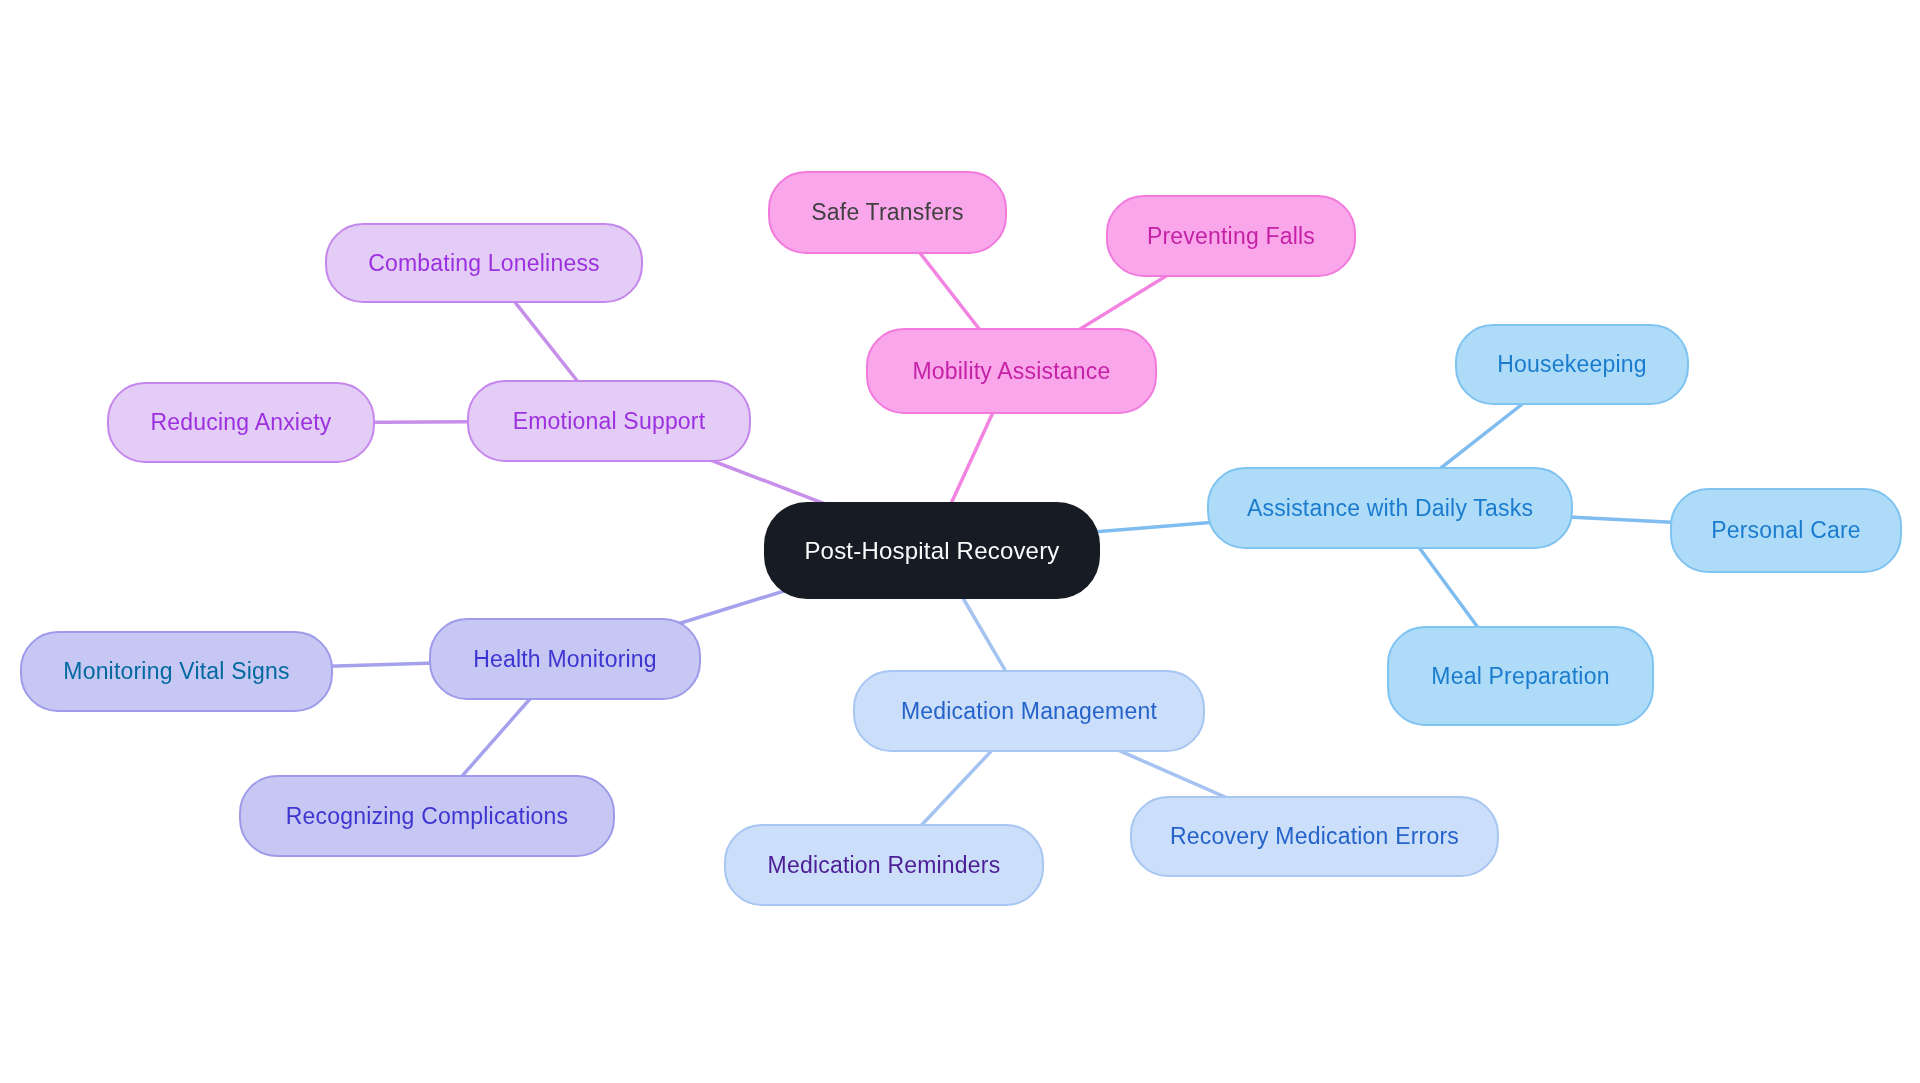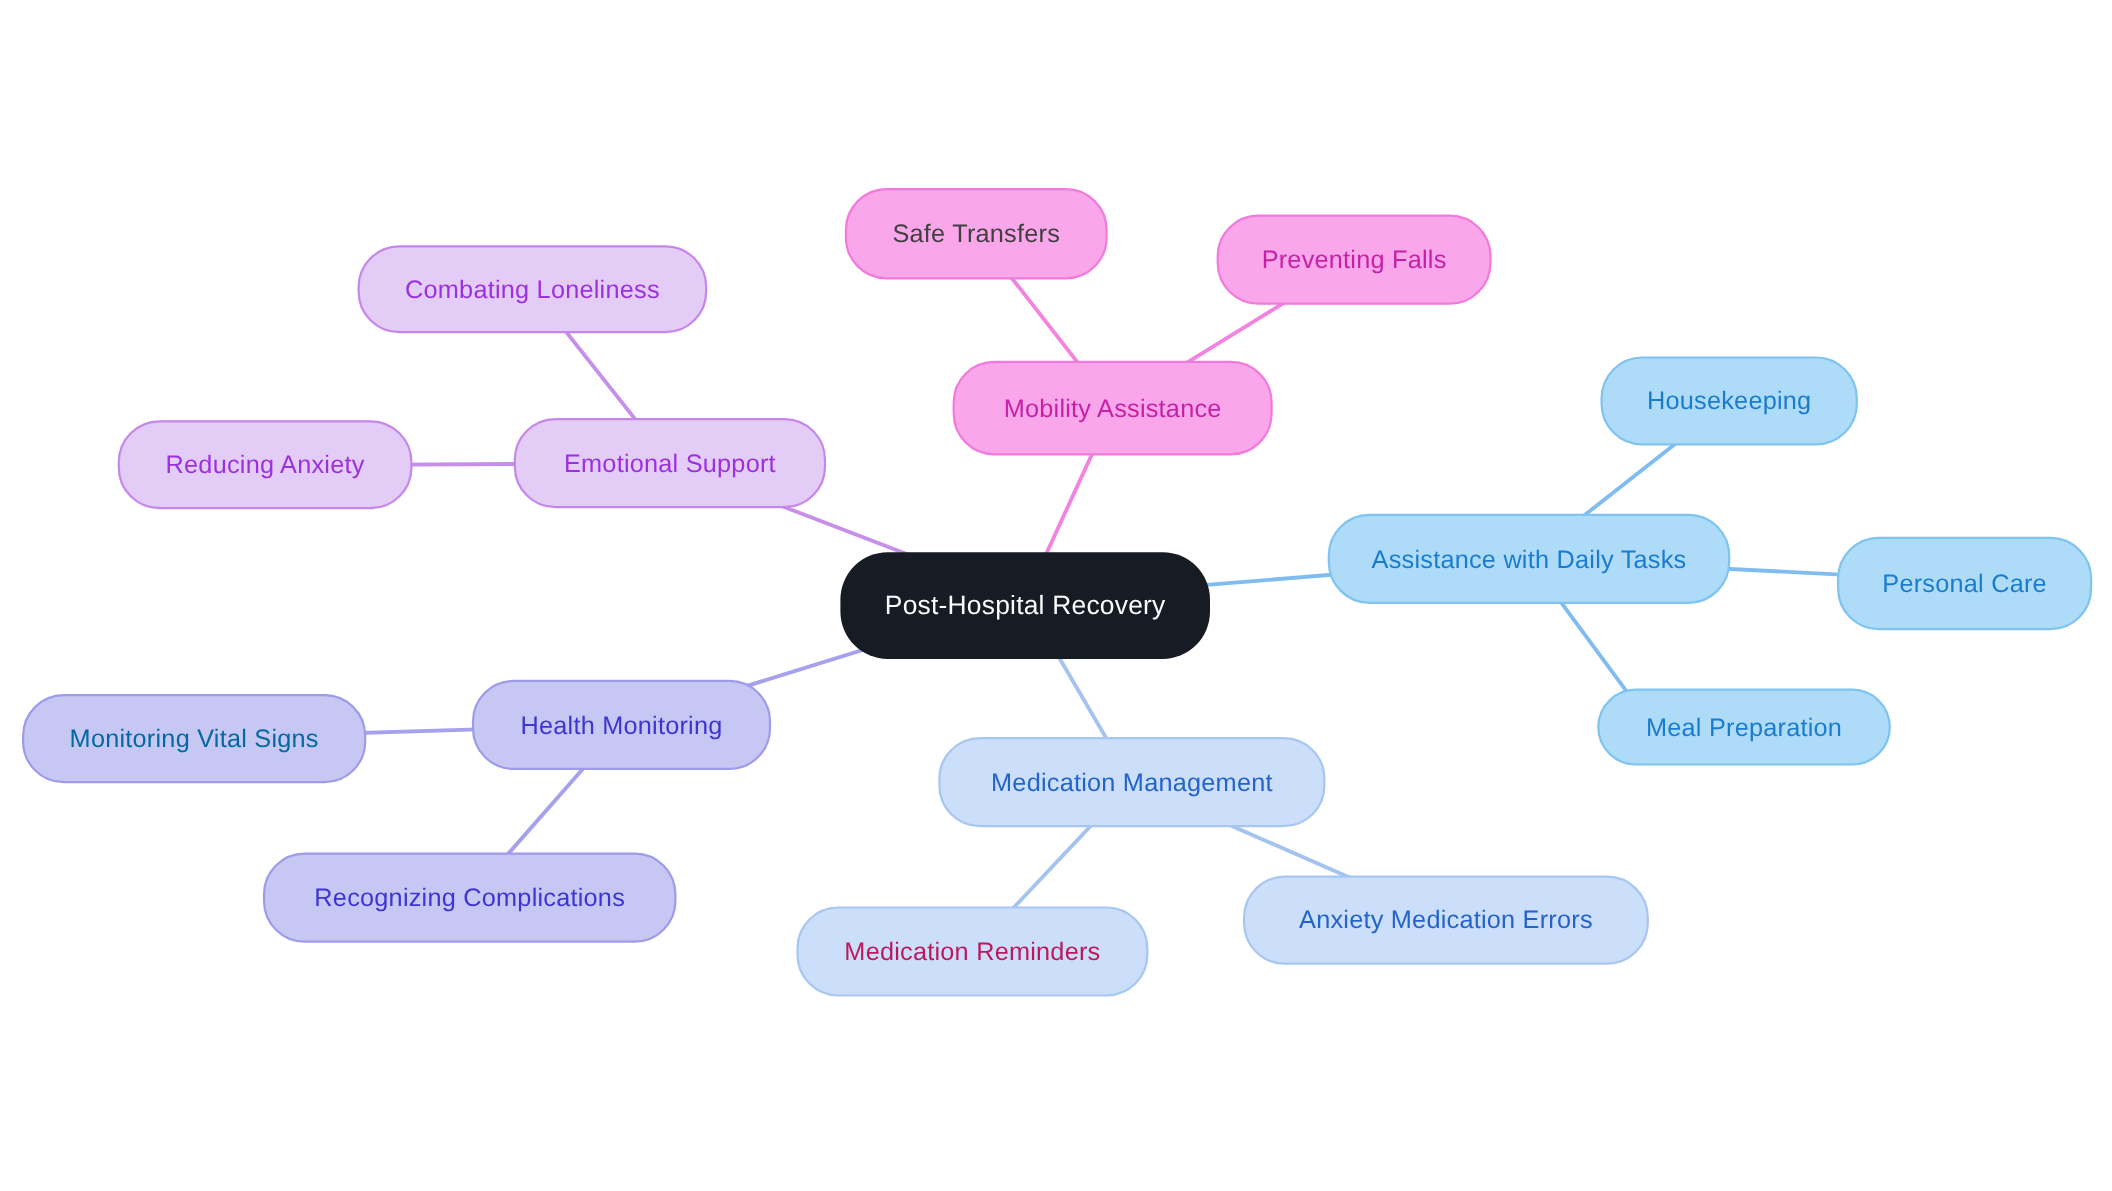--- a/index.html
+++ b/index.html
@@ -83,25 +83,25 @@
 
   <div class="node center-node" style="left: 764px; top: 502px; width: 336px; height: 97px; background-color: rgb(23, 27, 36); color: rgb(250, 251, 252);">Post-Hospital Recovery</div>
 
   <div class="node" style="left: 866px; top: 328px; width: 291px; height: 86px; background-color: rgb(250, 166, 234); border-color: rgb(243, 122, 221); color: rgb(197, 33, 166);">Mobility Assistance</div>
   <div class="node" style="left: 768px; top: 171px; width: 239px; height: 83px; background-color: rgb(250, 166, 234); border-color: rgb(243, 122, 221); color: #404040;">Safe Transfers</div>
   <div class="node" style="left: 1106px; top: 195px; width: 250px; height: 82px; background-color: rgb(250, 166, 234); border-color: rgb(243, 122, 221); color: rgb(197, 33, 166);">Preventing Falls</div>
 
   <div class="node" style="left: 1207px; top: 467px; width: 366px; height: 82px; background-color: rgb(173, 219, 248); border-color: rgb(127, 195, 241); color: rgb(27, 124, 206);">Assistance with Daily Tasks</div>
   <div class="node" style="left: 1455px; top: 324px; width: 234px; height: 81px; background-color: rgb(173, 219, 248); border-color: rgb(127, 195, 241); color: rgb(27, 124, 206);">Housekeeping</div>
   <div class="node" style="left: 1670px; top: 488px; width: 232px; height: 85px; background-color: rgb(173, 219, 248); border-color: rgb(127, 195, 241); color: rgb(27, 124, 206);">Personal Care</div>
-  <div class="node" style="left: 1452px; top: 626px; width: 267px; height: 70px; background-color: rgb(173, 219, 248); border-color: rgb(127, 195, 241); color: rgb(27, 124, 206);">Meal Preparation</div>
+  <div class="node" style="left: 1387px; top: 626px; width: 267px; height: 100px; background-color: rgb(173, 219, 248); border-color: rgb(127, 195, 241); color: rgb(27, 124, 206);">Meal Preparation</div>
 
   <div class="node" style="left: 853px; top: 670px; width: 352px; height: 82px; background-color: rgb(203, 222, 250); border-color: rgb(167, 198, 242); color: rgb(36, 99, 202);">Medication Management</div>
-  <div class="node" style="left: 724px; top: 824px; width: 320px; height: 82px; background-color: rgb(203, 222, 250); border-color: rgb(167, 198, 242); color: #be185d;">Medication Reminders</div>
-  <div class="node" style="left: 1130px; top: 796px; width: 369px; height: 81px; background-color: rgb(203, 222, 250); border-color: rgb(167, 198, 242); color: rgb(36, 99, 202);">Anxiety Medication Errors</div>
+  <div class="node" style="left: 724px; top: 824px; width: 320px; height: 82px; background-color: rgb(203, 222, 250); border-color: rgb(167, 198, 242); color: #4c1d95;">Medication Reminders</div>
+  <div class="node" style="left: 1130px; top: 796px; width: 369px; height: 81px; background-color: rgb(203, 222, 250); border-color: rgb(167, 198, 242); color: rgb(36, 99, 202);">Recovery Medication Errors</div>
 
   <div class="node" style="left: 429px; top: 618px; width: 272px; height: 82px; background-color: rgb(199, 199, 243); border-color: rgb(158, 155, 234); color: rgb(61, 53, 209);">Health Monitoring</div>
   <div class="node" style="left: 20px; top: 631px; width: 313px; height: 81px; background-color: rgb(199, 199, 243); border-color: rgb(158, 155, 234); color: #0369a1;">Monitoring Vital Signs</div>
   <div class="node" style="left: 239px; top: 775px; width: 376px; height: 82px; background-color: rgb(199, 199, 243); border-color: rgb(158, 155, 234); color: rgb(61, 53, 209);">Recognizing Complications</div>
 
   <div class="node" style="left: 325px; top: 223px; width: 318px; height: 80px; background-color: rgb(227, 204, 245); border-color: rgb(198, 135, 236); color: rgb(156, 48, 223);">Combating Loneliness</div>
   <div class="node" style="left: 467px; top: 380px; width: 284px; height: 82px; background-color: rgb(227, 204, 245); border-color: rgb(198, 135, 236); color: rgb(156, 48, 223);">Emotional Support</div>
   <div class="node" style="left: 107px; top: 382px; width: 268px; height: 81px; background-color: rgb(227, 204, 245); border-color: rgb(198, 135, 236); color: rgb(156, 48, 223);">Reducing Anxiety</div>
 
 </div>

